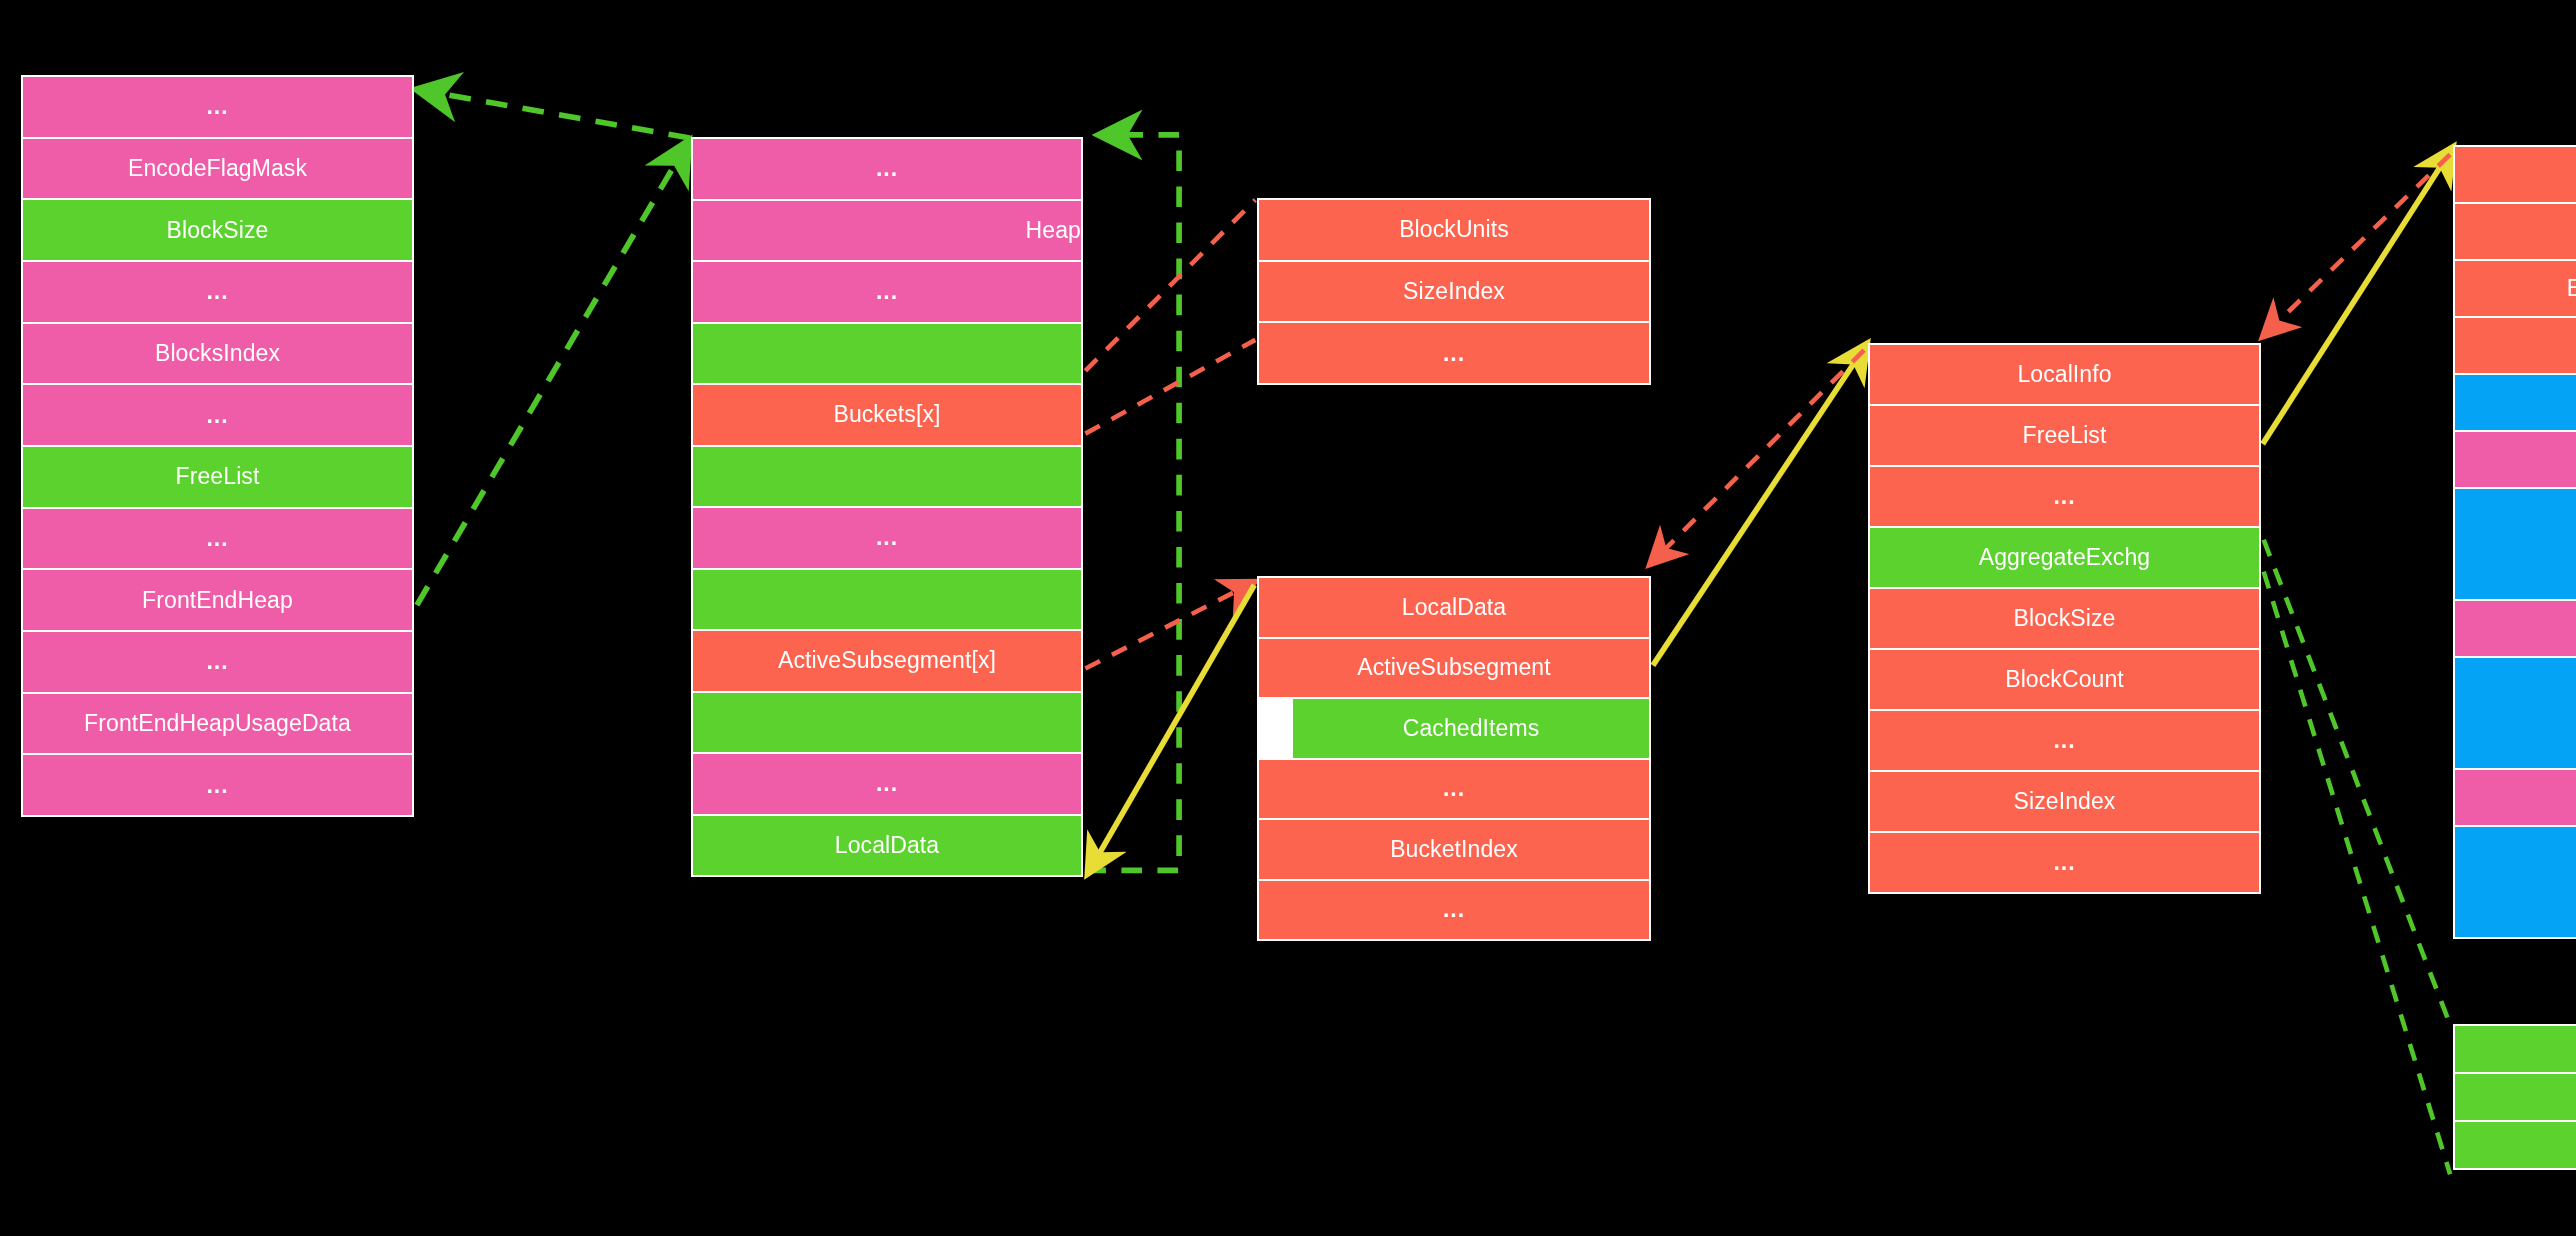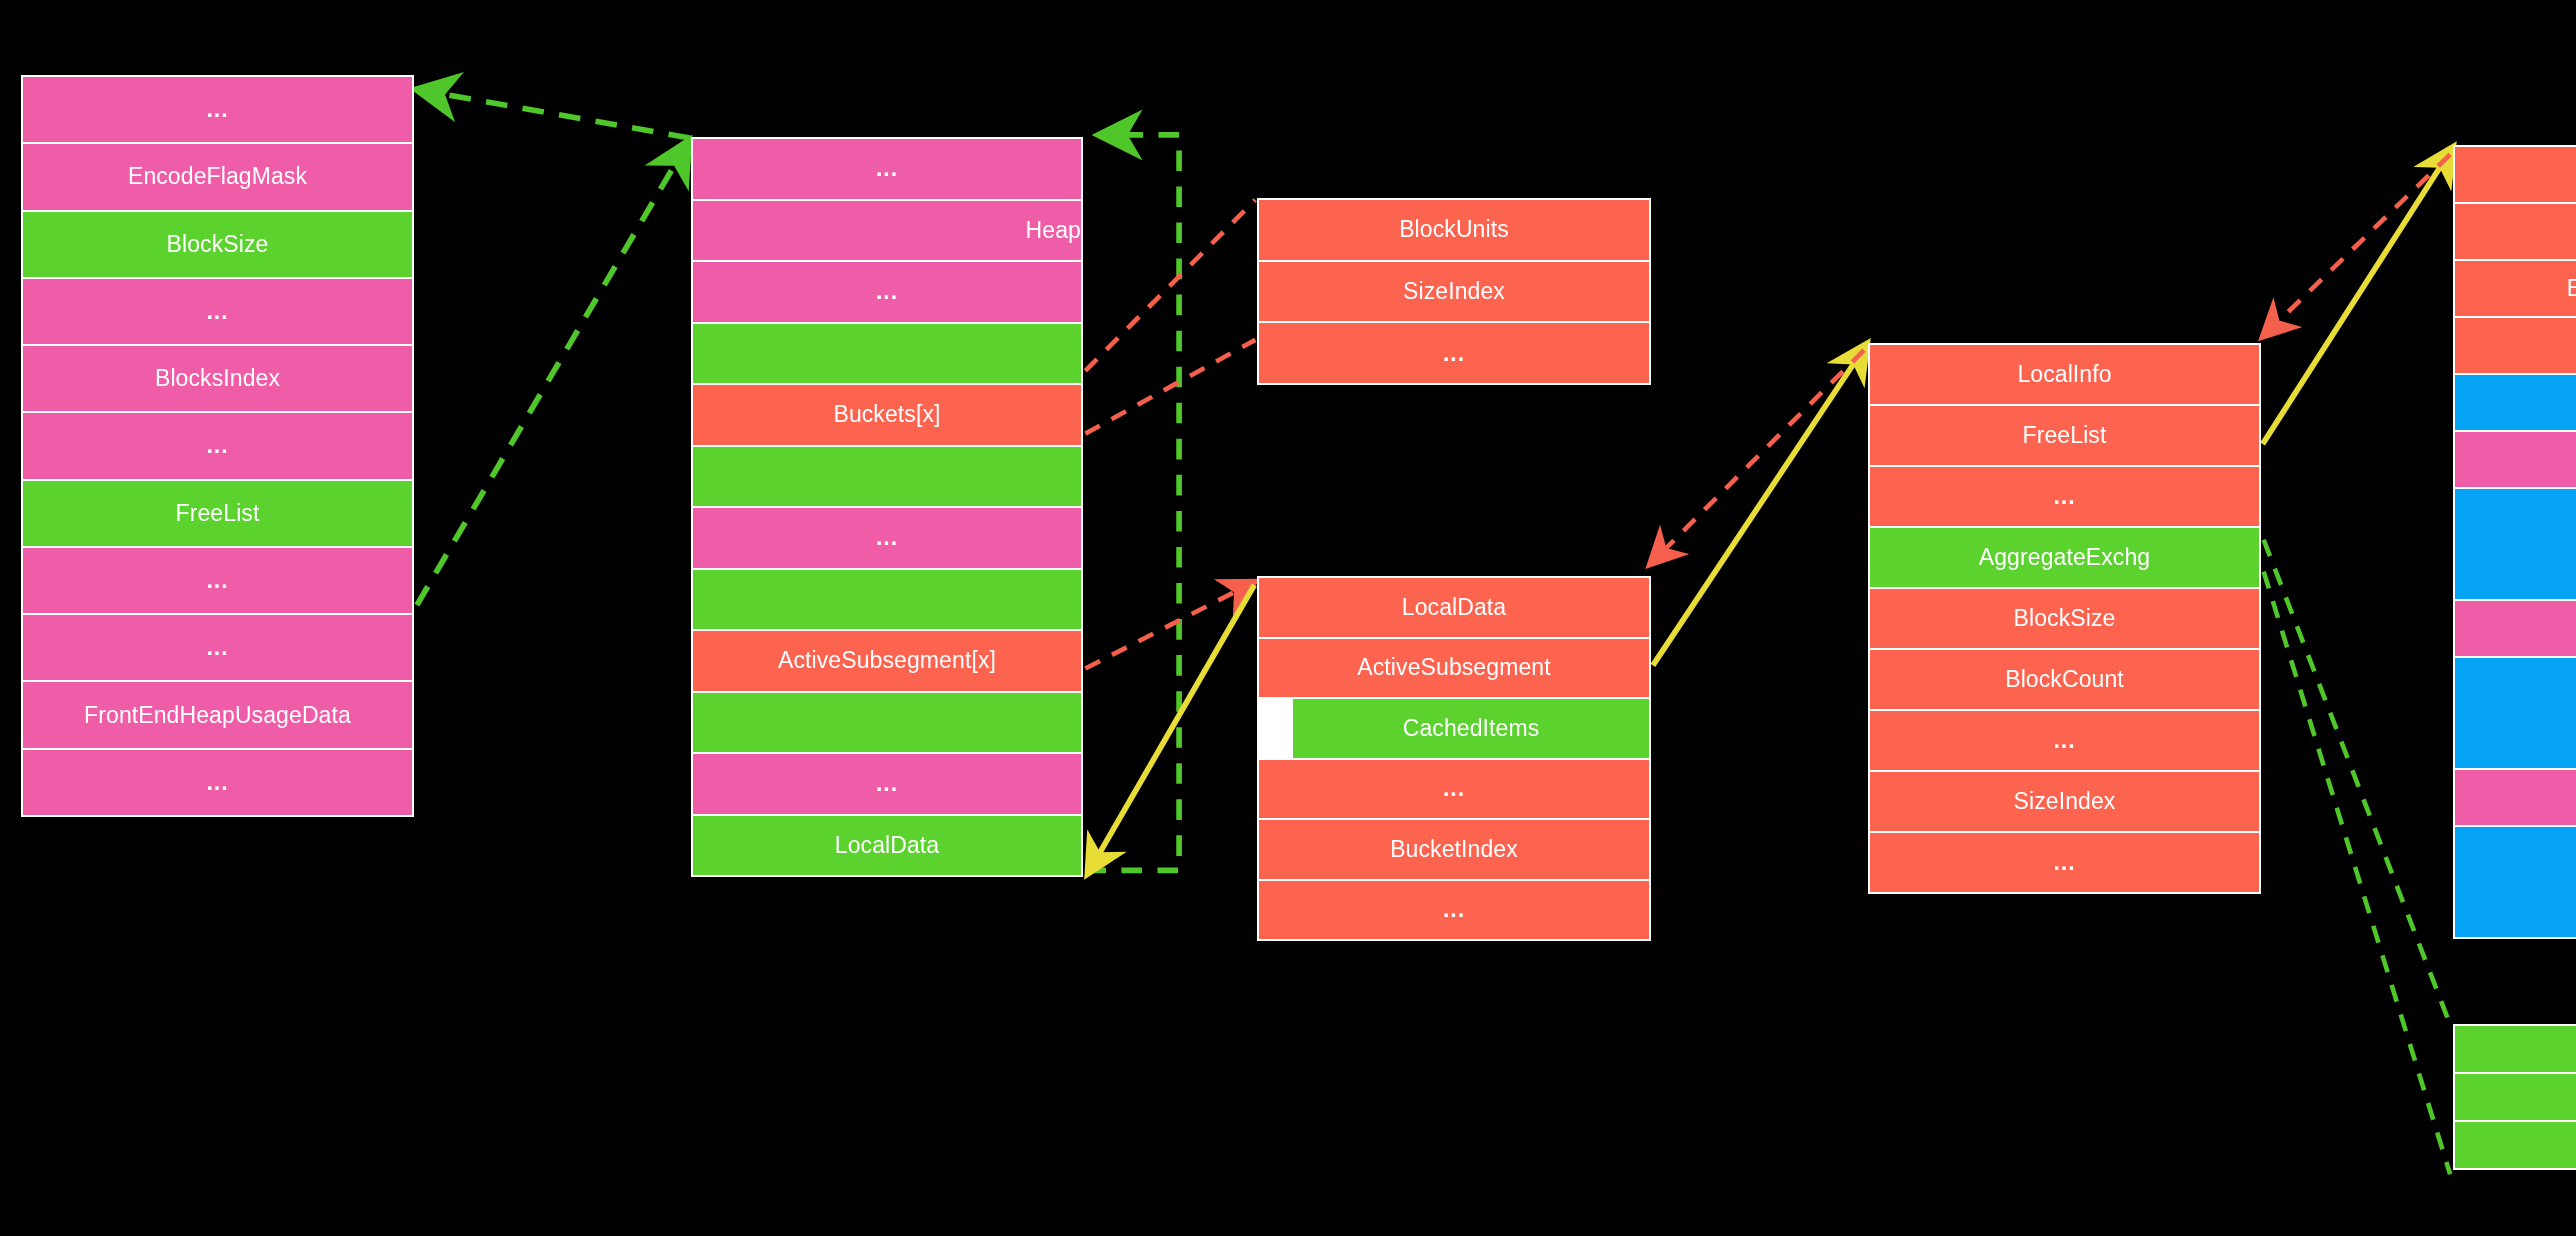--- a/index.html
+++ b/index.html
@@ -124,20 +124,23 @@
       <div class="row c-pink" style="flex: 1 1 0px;">
         <span class="ell">...</span>
       </div>
       <div class="row c-green" style="flex: 1 1 0px;">
         <span>FreeList</span>
       </div>
       <div class="row c-pink" style="flex: 1 1 0px;">
         <span class="ell">...</span>
       </div>
       <div class="row c-pink" style="flex: 1 1 0px;">
+        <span>FrontEndHeap</span>
+      </div>
+      <div class="row c-pink" style="flex: 1 1 0px;">
         <span class="ell">...</span>
       </div>
       <div class="row c-pink" style="flex: 1 1 0px;">
         <span>FrontEndHeapUsageData</span>
       </div>
       <div class="row c-pink" style="flex: 1 1 0px;">
         <span class="ell">...</span>
       </div>
     </div>
   <div class="struct" style="left: 691px; top: 137px; width: 392px; height: 740px;">

